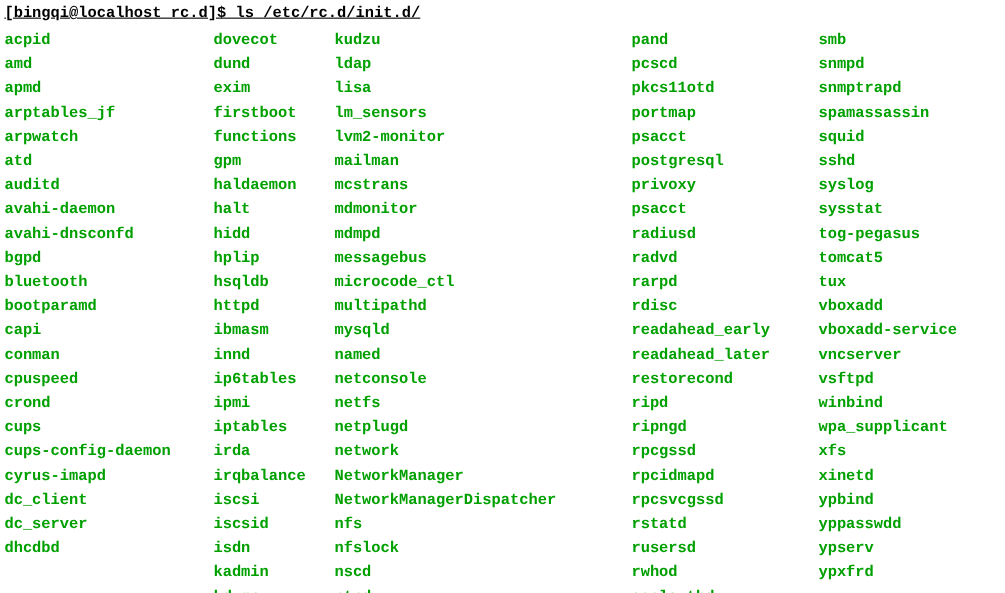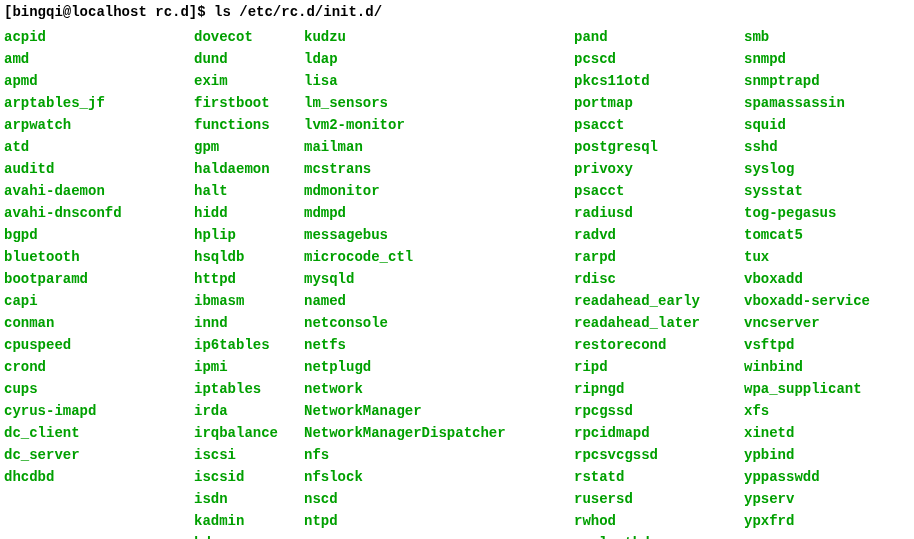--- a/index.html
+++ b/index.html
@@ -12,20 +12,21 @@
       font-size: 14px;
       background: #ffffff;
       padding: 4px;
       white-space: nowrap;
       width: 914px;
     }
     .prompt-line {
       color: #000000;
       font-weight: bold;
       margin-bottom: 6px;
+      text-decoration: underline;
     }
     .columns {
       display: flex;
       gap: 0;
     }
     .col {
       display: flex;
       flex-direction: column;
     }
     .col1 { width: 190px; }
@@ -57,20 +58,21 @@
       <span class="entry">avahi-daemon</span>
       <span class="entry">avahi-dnsconfd</span>
       <span class="entry">bgpd</span>
       <span class="entry">bluetooth</span>
       <span class="entry">bootparamd</span>
       <span class="entry">capi</span>
       <span class="entry">conman</span>
       <span class="entry">cpuspeed</span>
       <span class="entry">crond</span>
       <span class="entry">cups</span>
+      <span class="entry">cups-config-daemon</span>
       <span class="entry">cyrus-imapd</span>
       <span class="entry">dc_client</span>
       <span class="entry">dc_server</span>
       <span class="entry">dhcdbd</span>
     </div>
   <div class="col col2" id="col1">
       <span class="entry">dovecot</span>
       <span class="entry">dund</span>
       <span class="entry">exim</span>
       <span class="entry">firstboot</span>
@@ -100,20 +102,21 @@
       <span class="entry">ldap</span>
       <span class="entry">lisa</span>
       <span class="entry">lm_sensors</span>
       <span class="entry">lvm2-monitor</span>
       <span class="entry">mailman</span>
       <span class="entry">mcstrans</span>
       <span class="entry">mdmonitor</span>
       <span class="entry">mdmpd</span>
       <span class="entry">messagebus</span>
       <span class="entry">microcode_ctl</span>
+      <span class="entry">multipathd</span>
       <span class="entry">mysqld</span>
       <span class="entry">named</span>
       <span class="entry">netconsole</span>
       <span class="entry">netfs</span>
       <span class="entry">netplugd</span>
       <span class="entry">network</span>
       <span class="entry">NetworkManager</span>
       <span class="entry">NetworkManagerDispatcher</span>
       <span class="entry">nfs</span>
       <span class="entry">nfslock</span>

